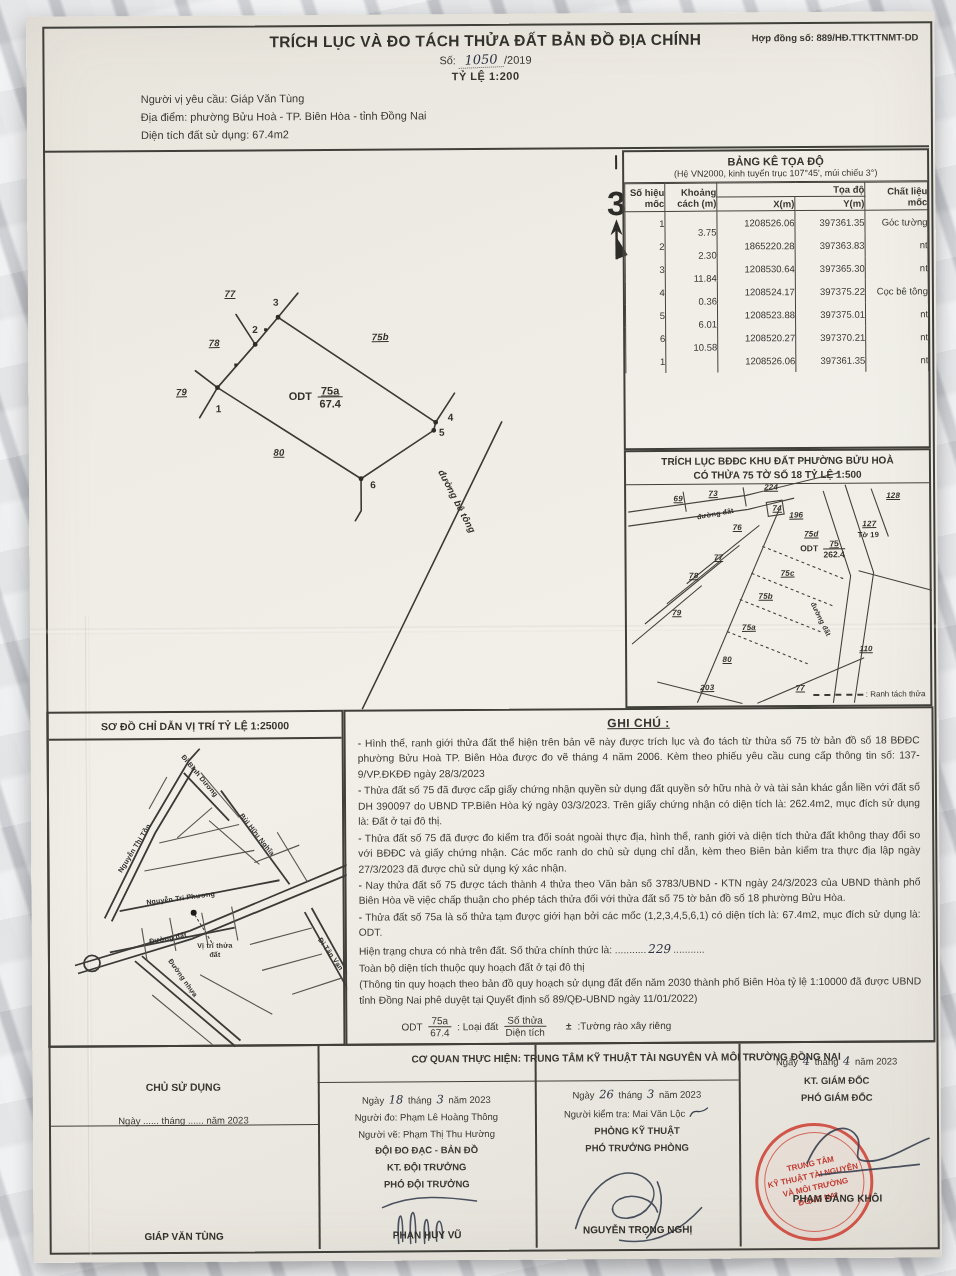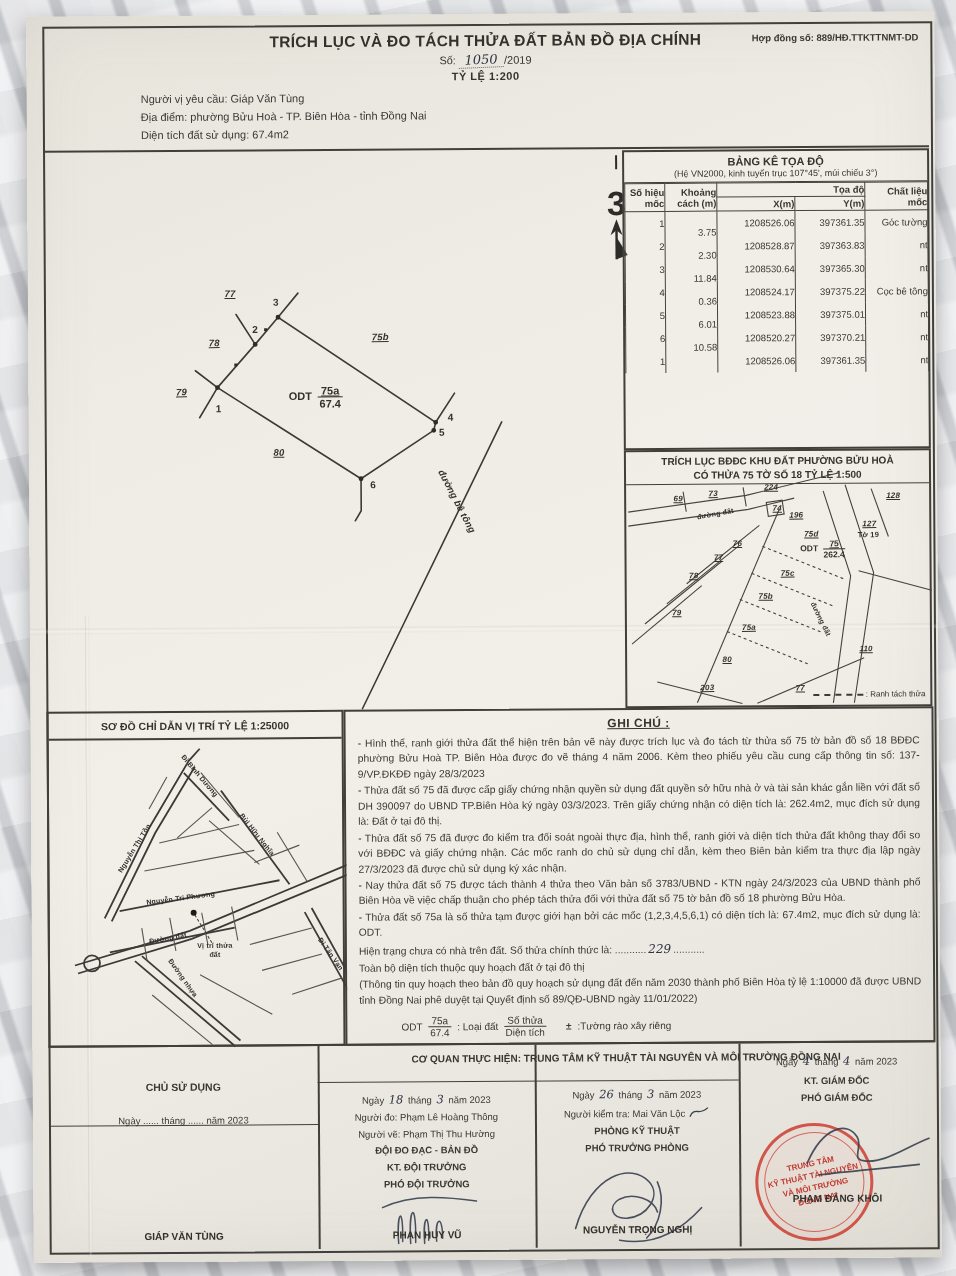--- a/index.html
+++ b/index.html
@@ -151,21 +151,21 @@
             <tr>
               <td><span>1</span></td>
               <td class="dist"><span>3.75</span></td>
               <td><span>1208526.06</span></td>
               <td><span>397361.35</span></td>
               <td><span>Góc tường</span></td>
             </tr>
             <tr>
               <td><span>2</span></td>
               <td class="dist"><span>2.30</span></td>
-              <td><span>1208528.87</span></td>
+              <td><span>1865220.28</span></td>
               <td><span>397363.83</span></td>
               <td><span>nt</span></td>
             </tr>
             <tr>
               <td><span>3</span></td>
               <td class="dist"><span>11.84</span></td>
               <td><span>1208530.64</span></td>
               <td><span>397365.30</span></td>
               <td><span>nt</span></td>
             </tr>
@@ -281,21 +281,21 @@
         <span class="dashsample"></span><span>: Ranh tách thửa</span>
       </div>
     <span class="mlabel parcel s8" style="left: 52px; top: 47px; transform: translate(-50%, -50%);">69</span>
         <span class="mlabel parcel s8" style="left: 87px; top: 42px; transform: translate(-50%, -50%);">73</span>
         <span class="mlabel parcel s8" style="left: 145px; top: 36px; transform: translate(-50%, -50%);">224</span>
         <span class="mlabel parcel s8" style="left: 151px; top: 57px; transform: translate(-50%, -50%);">74</span>
         <span class="mlabel parcel s8" style="left: 170px; top: 64px; transform: translate(-50%, -50%);">196</span>
         <span class="mlabel parcel s8" style="left: 267px; top: 45px; transform: translate(-50%, -50%);">128</span>
         <span class="mlabel parcel s8" style="left: 243px; top: 73px; transform: translate(-50%, -50%);">127</span>
         <span class="mlabel small" style="left: 242px; top: 84px; transform: translate(-50%, -50%);">Tờ 19</span>
-        <span class="mlabel parcel s8" style="left: 111px; top: 92px; transform: translate(-50%, -50%);">76</span>
+        <span class="mlabel parcel s8" style="left: 111px; top: 76px; transform: translate(-50%, -50%);">76</span>
         <span class="mlabel parcel s8" style="left: 92px; top: 106px; transform: translate(-50%, -50%);">77</span>
         <span class="mlabel parcel s8" style="left: 67px; top: 124px; transform: translate(-50%, -50%);">78</span>
         <span class="mlabel parcel s8" style="left: 50px; top: 161px; transform: translate(-50%, -50%);">79</span>
         <span class="mlabel parcel s8" style="left: 185px; top: 83px; transform: translate(-50%, -50%);">75d</span>
         <span class="mlabel parcel s8" style="left: 161px; top: 122px; transform: translate(-50%, -50%);">75c</span>
         <span class="mlabel parcel s8" style="left: 139px; top: 145px; transform: translate(-50%, -50%);">75b</span>
         <span class="mlabel parcel s8" style="left: 122px; top: 176px; transform: translate(-50%, -50%);">75a</span>
         <span class="mlabel parcel s8" style="left: 100px; top: 208px; transform: translate(-50%, -50%);">80</span>
         <span class="mlabel parcel s8" style="left: 80px; top: 236px; transform: translate(-50%, -50%);">203</span>
         <span class="mlabel parcel s8" style="left: 239px; top: 198px; transform: translate(-50%, -50%);">110</span>

